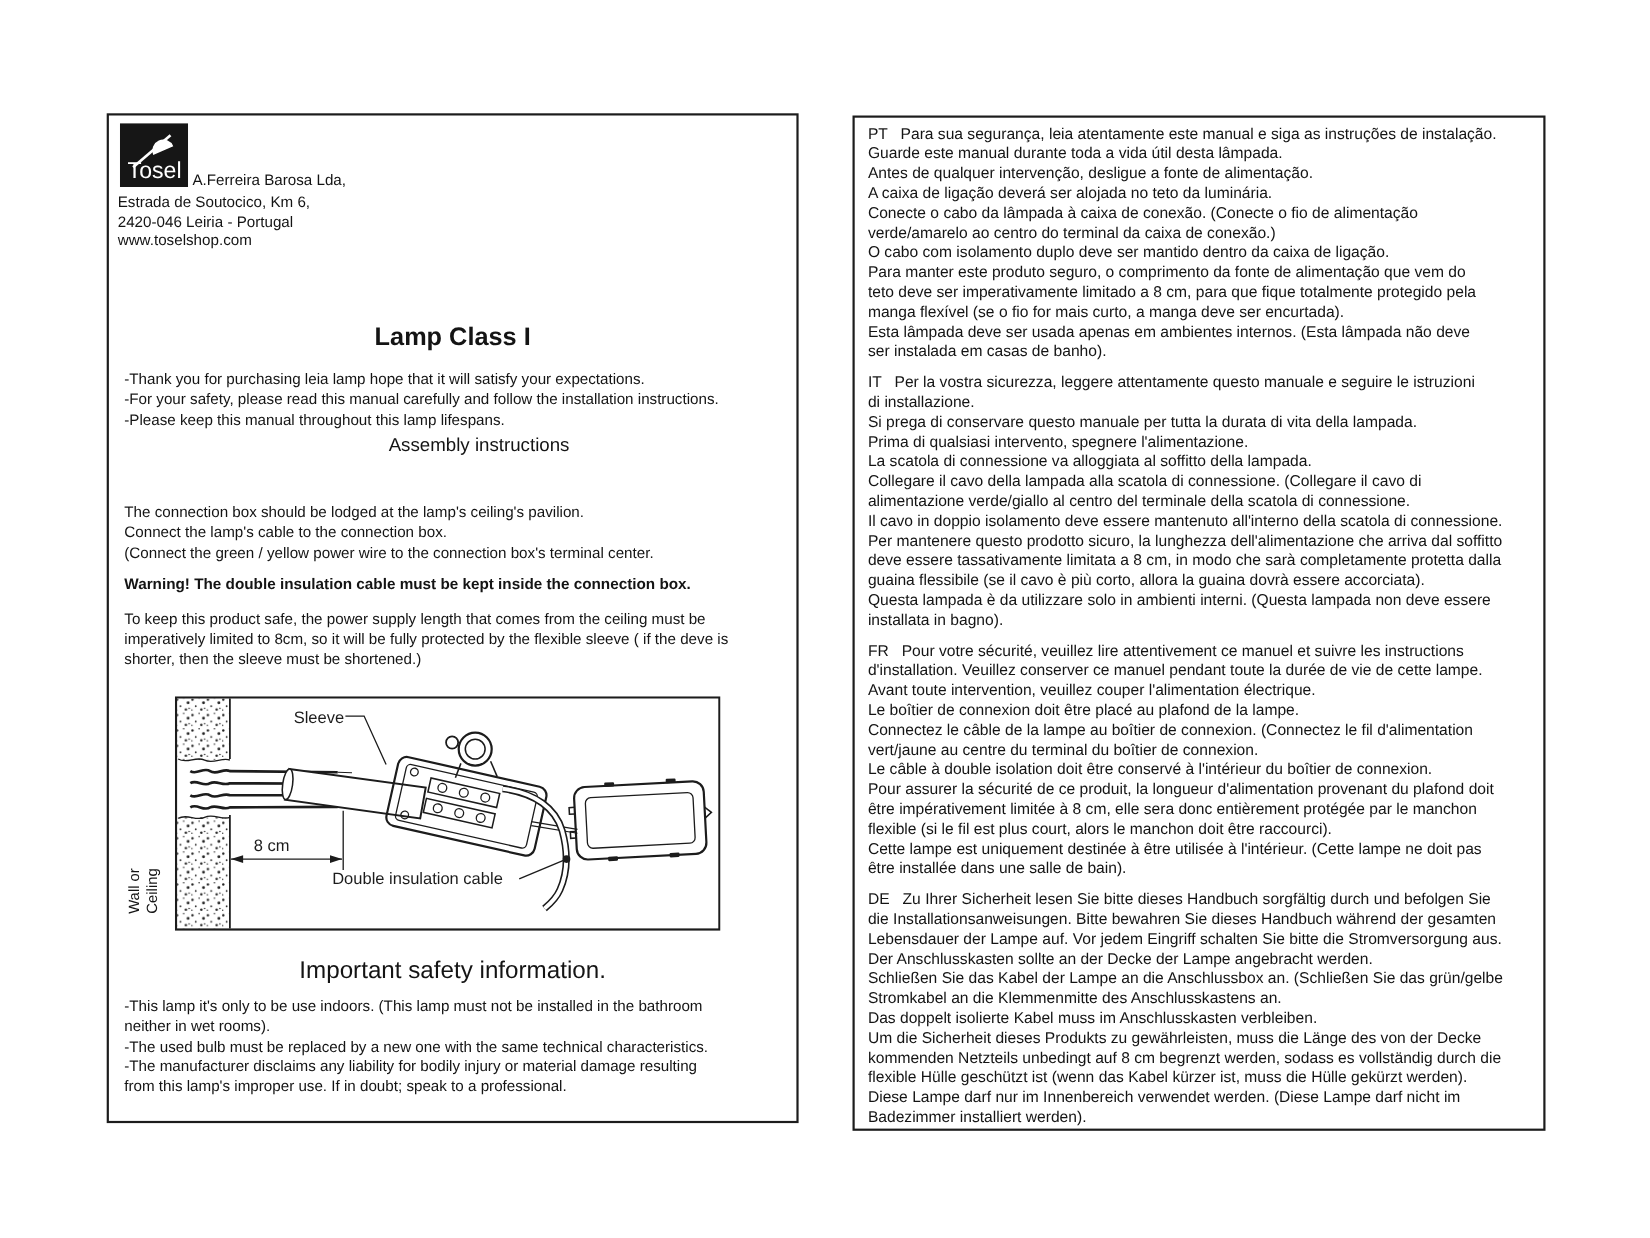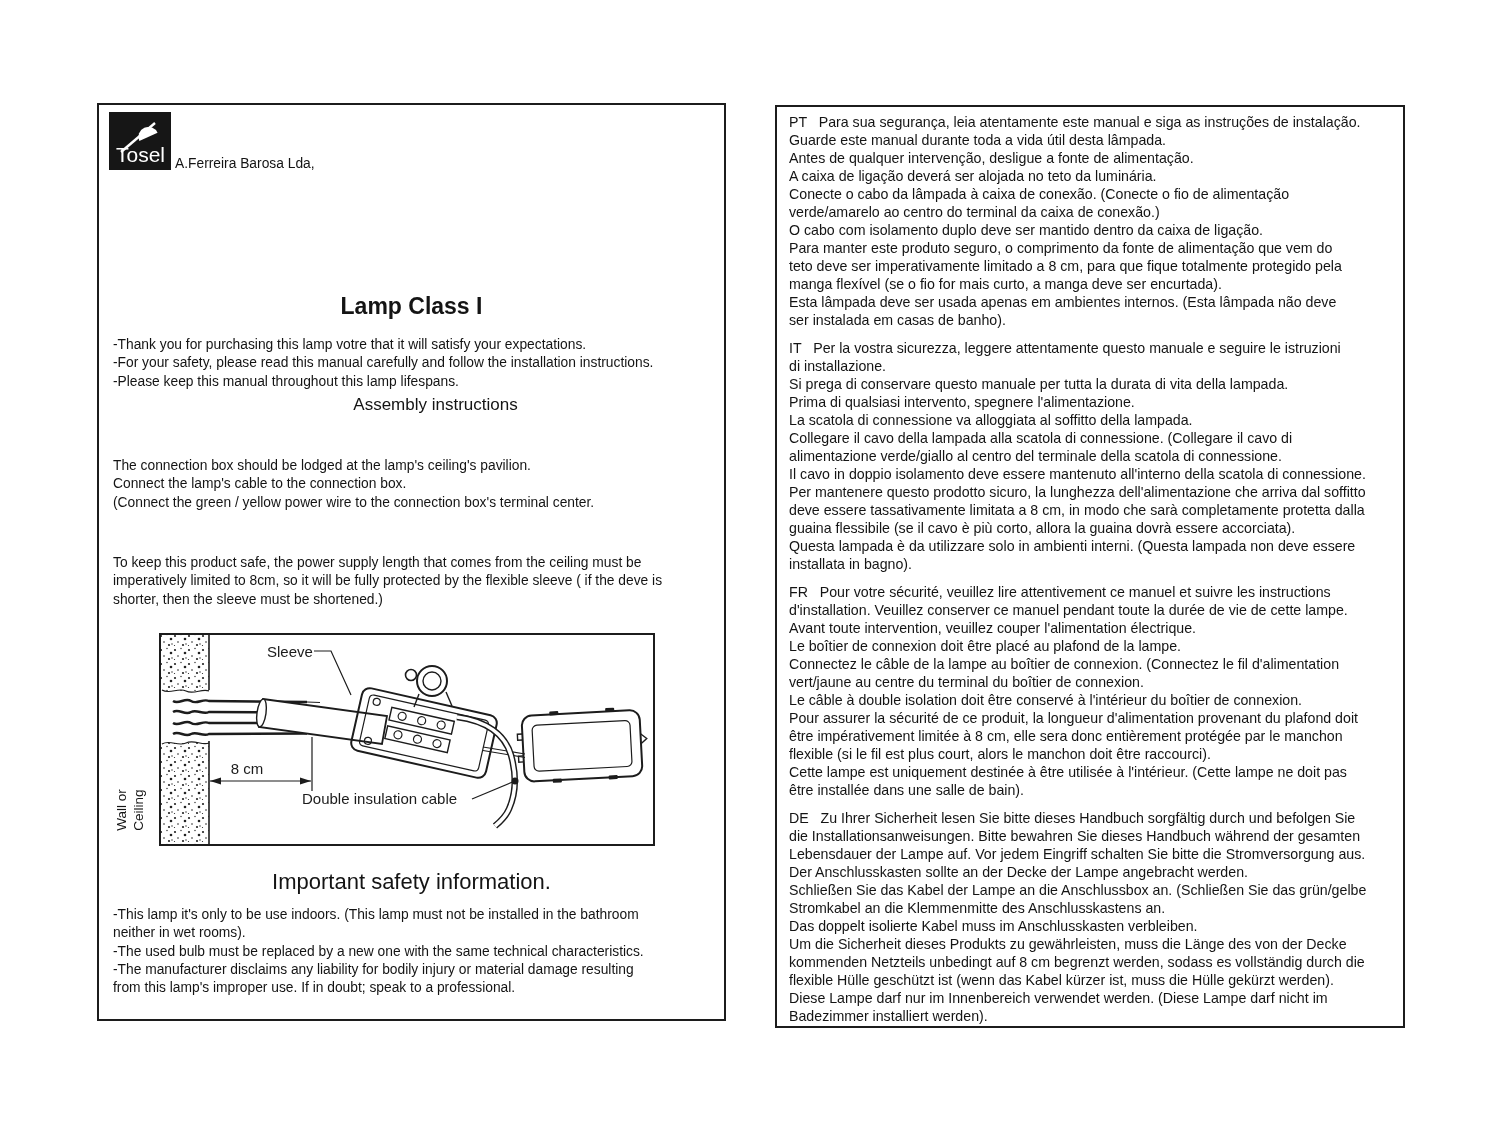--- a/index.html
+++ b/index.html
@@ -42,31 +42,35 @@
         <rect x="0" y="0" width="62" height="58" fill="#161616"></rect>
         <line x1="12" y1="40" x2="46" y2="11" stroke="#ffffff" stroke-width="2.4"></line>
         <g transform="rotate(-24 39 24)">
           <path d="M29,25 A10,10 0 0 1 49,25 Z" fill="#ffffff"></path>
         </g>
         <text x="7" y="50" fill="#ffffff" font-size="21">Tosel</text>
       </svg>
     </div>
 
     <div class="abs company-name">A.Ferreira Barosa Lda,</div>
+    <div class="abs company-address prewrap">Estrada de Soutocico, Km 6,
+2420-046 Leiria - Portugal
+www.toselshop.com</div>
 
     <div class="abs doc-subtitle">Lamp Class I</div>
 
-    <div class="abs intro prewrap">-Thank you for purchasing this lamp votre that it will satisfy your expectations.
+    <div class="abs intro prewrap">-Thank you for purchasing leia lamp hope that it will satisfy your expectations.
 -For your safety, please read this manual carefully and follow the installation instructions.
 -Please keep this manual throughout this lamp lifespans.</div>
 
     <div class="abs h-assembly">Assembly instructions</div>
     <div class="abs para1 prewrap">The connection box should be lodged at the lamp's ceiling's pavilion.
 Connect the lamp's cable to the connection box.
 (Connect the green / yellow power wire to the connection box's terminal center.</div>
+    <div class="abs warn2">Warning! The double insulation cable must be kept inside the connection box.</div>
     <div class="abs para2 prewrap">To keep this product safe, the power supply length that comes from the ceiling must be
 imperatively limited to 8cm, so it will be fully protected by the flexible sleeve ( if the deve is
 shorter, then the sleeve must be shortened.)</div>
 
     <div class="abs diagram-wrap">
       <svg width="496" height="214" viewBox="0 0 496 214">
         <defs>
           <pattern id="stip" width="14" height="14" patternUnits="userSpaceOnUse">
             <circle cx="2" cy="3" r="1.1" fill="#222"></circle>
             <circle cx="8" cy="1.5" r="0.7" fill="#222"></circle>

